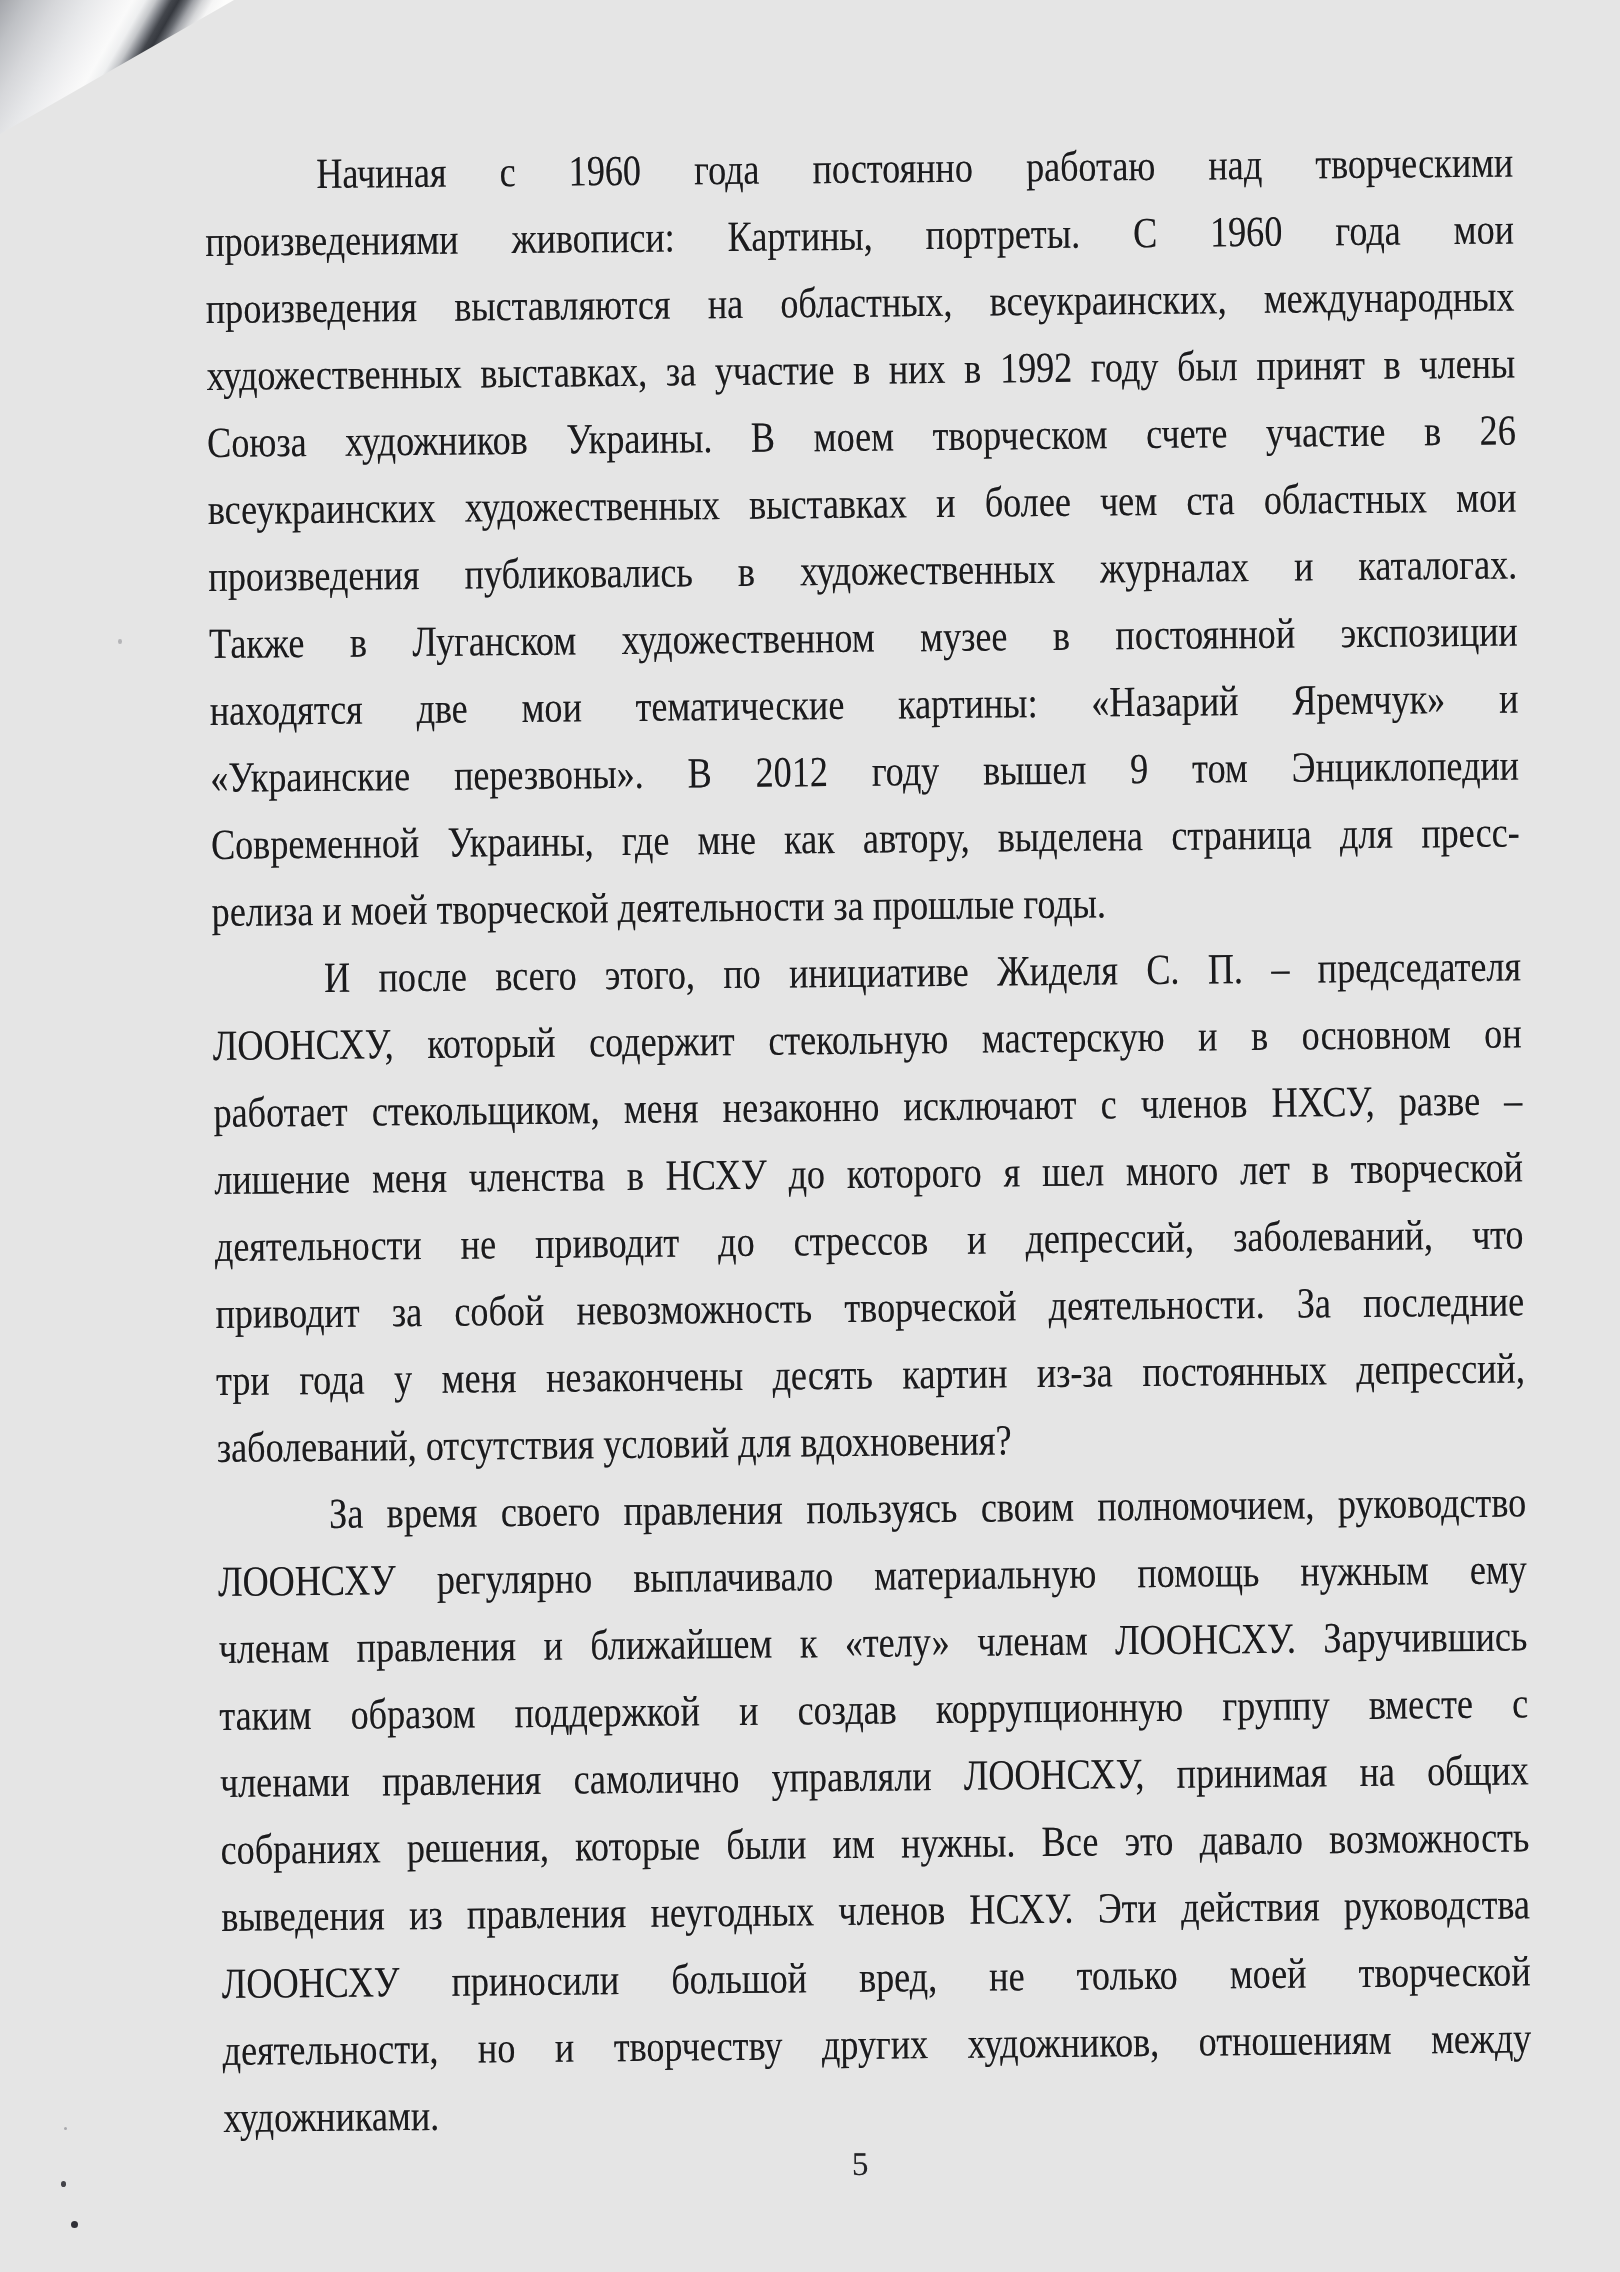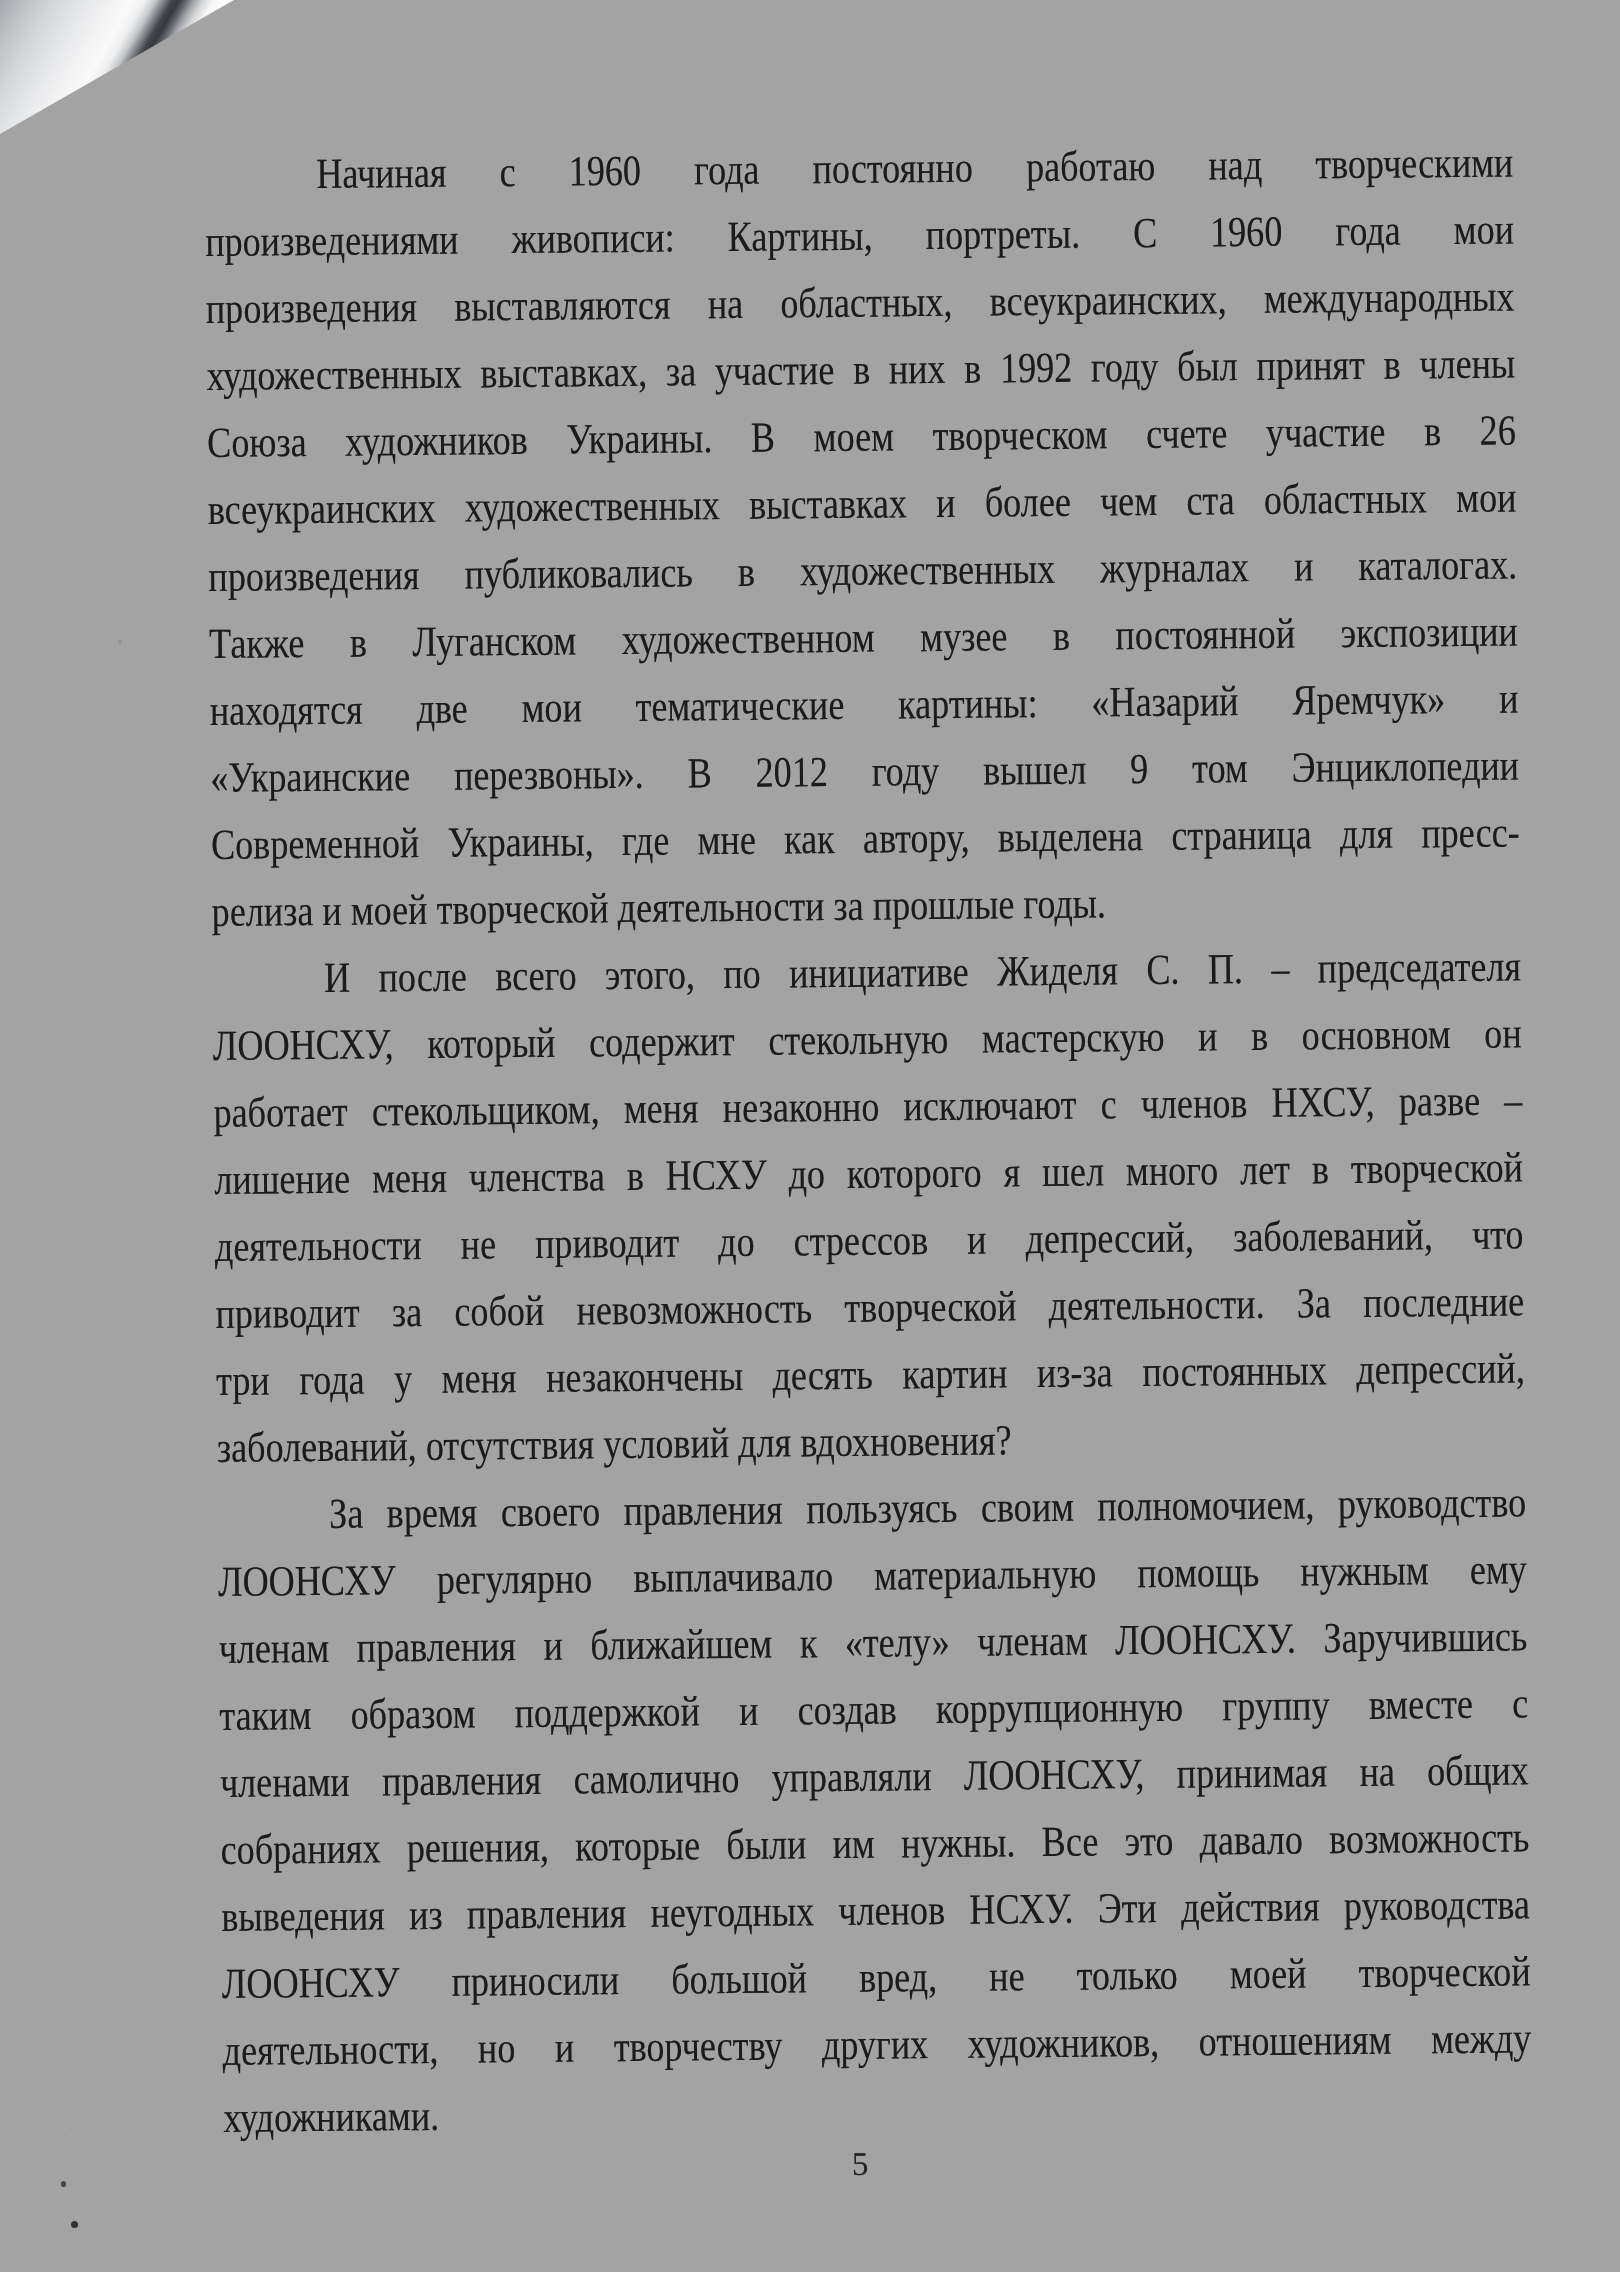--- a/index.html
+++ b/index.html
@@ -4,21 +4,21 @@
 <style>
   html, body {
     margin: 0;
     padding: 0;
     background: #ffffff;
   }
   .page {
     position: relative;
     width: 1620px;
     height: 2273px;
-    background: #a3a3a3;
+    background: #e5e5e5;
     overflow: hidden;
     font-family: "Liberation Serif", "DejaVu Serif", serif;
   }
 
   
   .corner-artifact {
     position: absolute;
     left: 0;
     top: 0;
     width: 234px;

